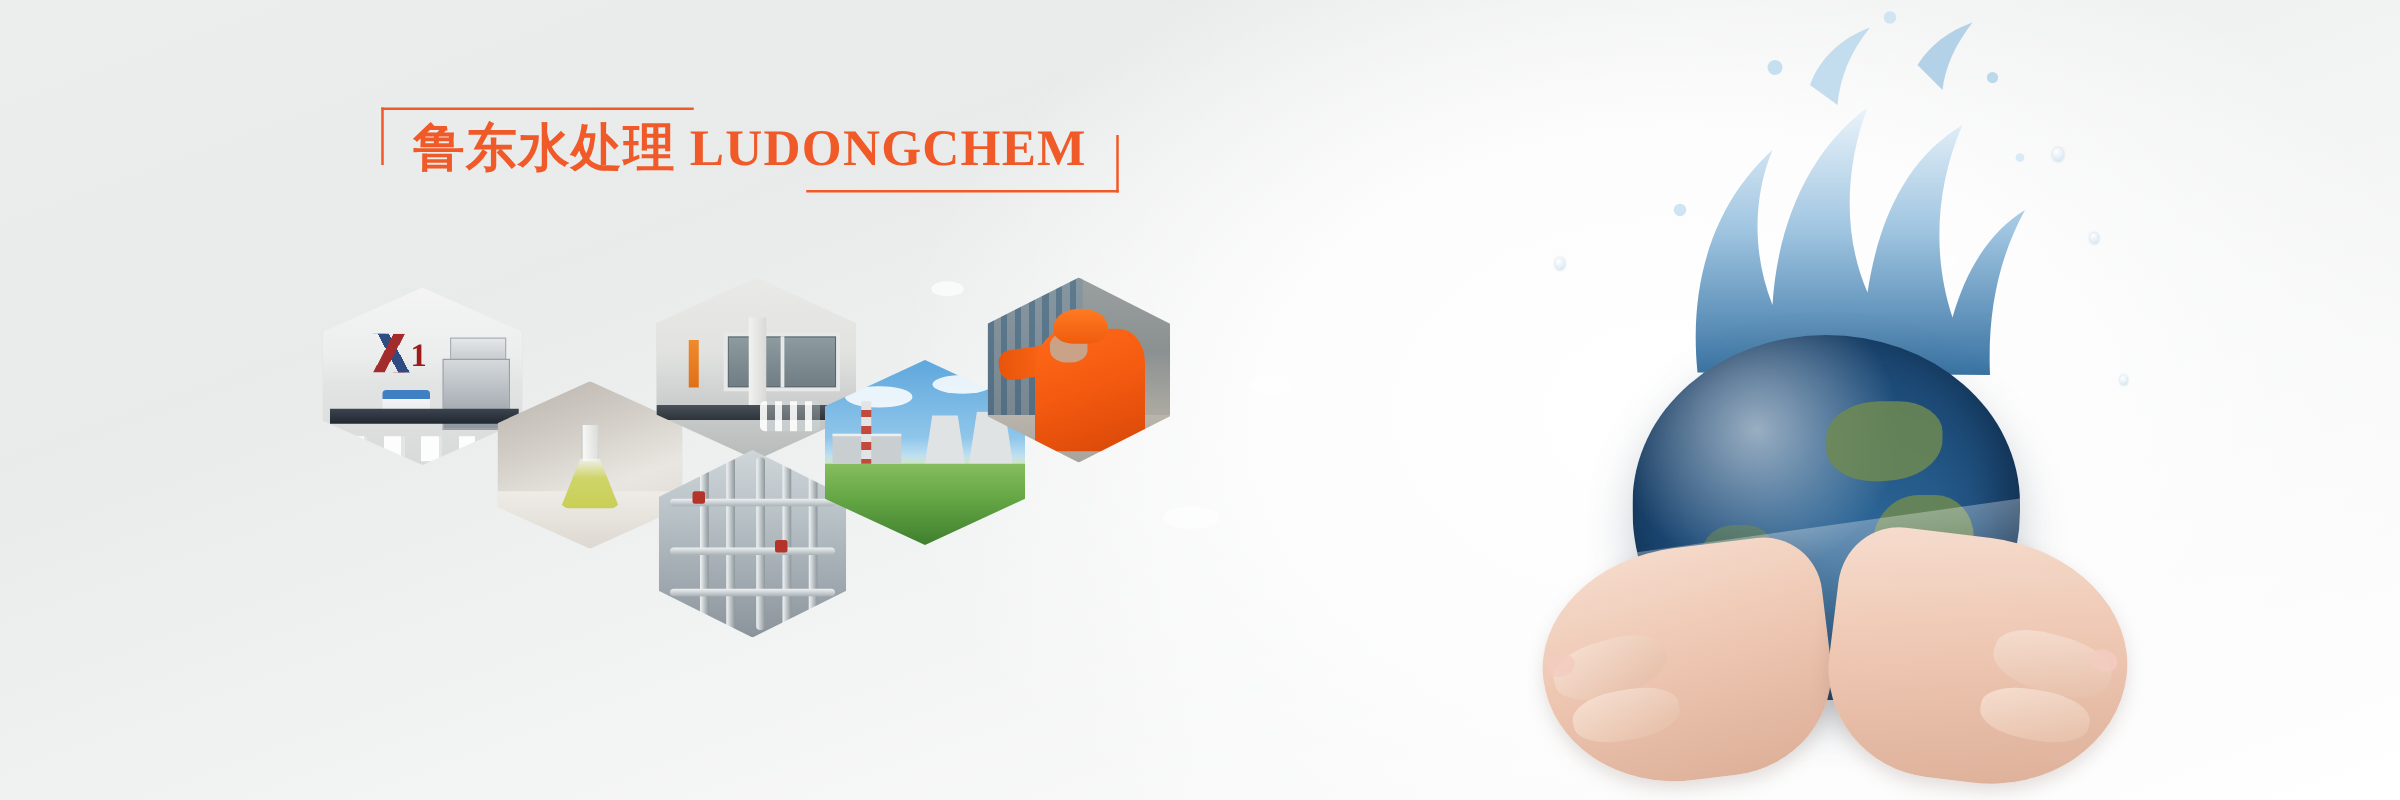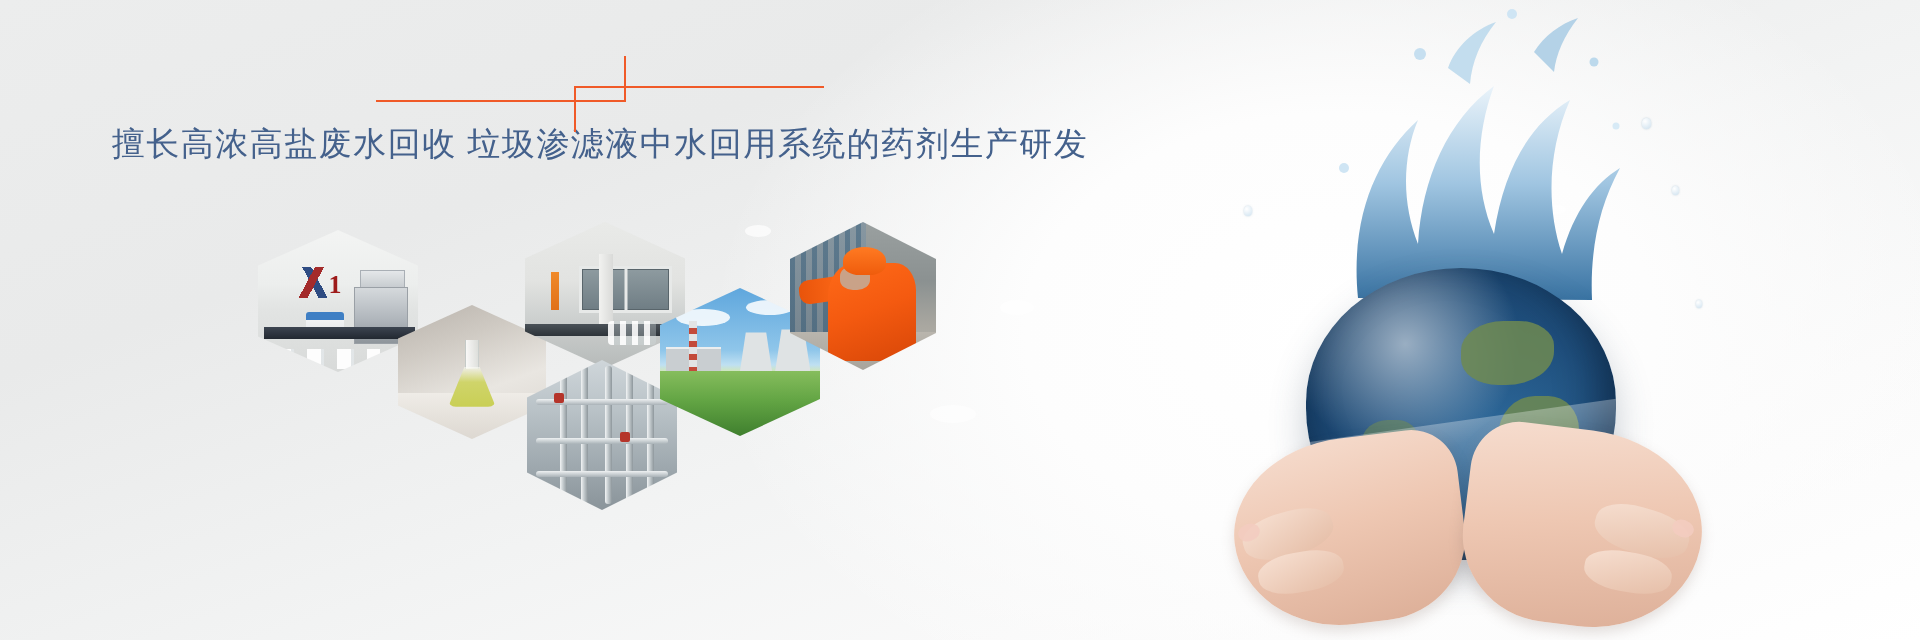--- a/index.html
+++ b/index.html
@@ -322,22 +322,22 @@
 
   <div class="bokeh" style="left:745px;top:225px;width:26px;height:12px;background:rgba(255,255,255,.7);border-radius:50%;"></div>
   <div class="bokeh" style="left:1000px;top:300px;width:34px;height:15px;background:rgba(255,255,255,.6);border-radius:50%;"></div>
   <div class="bokeh" style="left:930px;top:405px;width:46px;height:18px;background:rgba(255,255,255,.55);border-radius:50%;"></div>
   <div class="bokeh" style="left:1548px;top:205px;width:18px;height:9px;background:rgba(255,255,255,.6);border-radius:50%;"></div>
 
   <div class="text-block">
     <div class="headline-wrap">
       <span class="brk brk-tl"></span>
       <span class="brk brk-br"></span>
-    </div>
-    <div class="subtitle">擅长高浓高盐废水回收  垃圾渗滤液中水回用系统的药剂生产研发</div>
+      <div class="headline">鲁东水处理 LUDONGCHEM</div>
+    </div>
   </div>
 
   <div class="hex-cluster">
 
     <div class="hex" style="left:258px;top:230px;width:160px;height:142px;">
       <div class="ph ph-lab1">
         <div class="cab2"></div>
           <div class="cab"></div>
         <div class="wall-txt"></div>
           <div class="num1">1</div>

